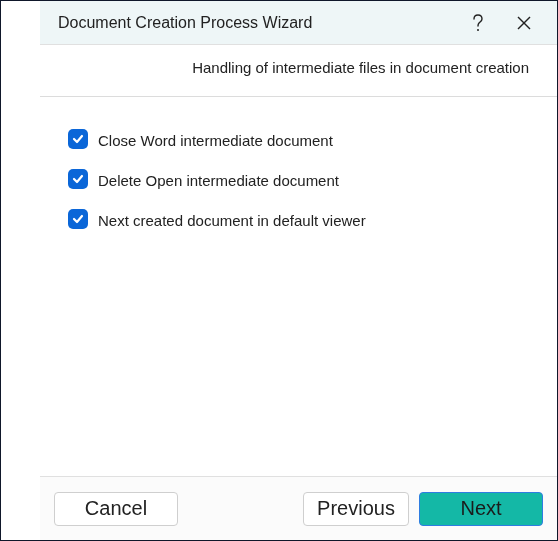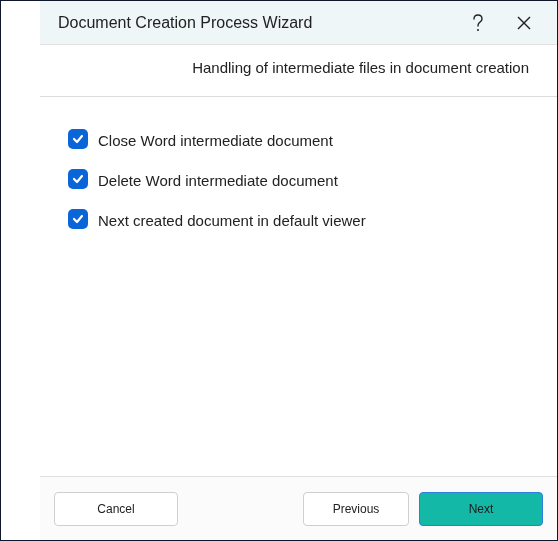--- a/index.html
+++ b/index.html
@@ -86,21 +86,21 @@
       background: #fbfbfb;
       display: flex;
       align-items: center;
       padding: 0 14px;
     }
     .btn {
       height: 34px;
       border: 1px solid #cfcfcf;
       background: #fff;
       border-radius: 4px;
-      font-size: 12px;
+      font-size: 20px;
       color: #222;
       cursor: pointer;
       padding: 0 10px;
       display: flex;
       align-items: center;
       justify-content: center;
       font-family: inherit;
     }
     .btn-cancel {
       width: 124px;
@@ -154,21 +154,21 @@
       </div>
       <div class="check-label">Close Word intermediate document</div>
     </div>
 
     <div class="check-row">
       <div class="checkbox">
         <svg width="14" height="14" viewBox="0 0 14 14">
           <path d="M3 7 L6 10 L11 4" stroke="#fff" stroke-width="2.2" fill="none" stroke-linecap="round" stroke-linejoin="round"></path>
         </svg>
       </div>
-      <div class="check-label">Delete Word intermediate document</div>
+      <div class="check-label">Delete Open intermediate document</div>
     </div>
 
     <div class="check-row">
       <div class="checkbox">
         <svg width="14" height="14" viewBox="0 0 14 14">
           <path d="M3 7 L6 10 L11 4" stroke="#fff" stroke-width="2.2" fill="none" stroke-linecap="round" stroke-linejoin="round"></path>
         </svg>
       </div>
       <div class="check-label">Next created document in default viewer</div>
     </div>

